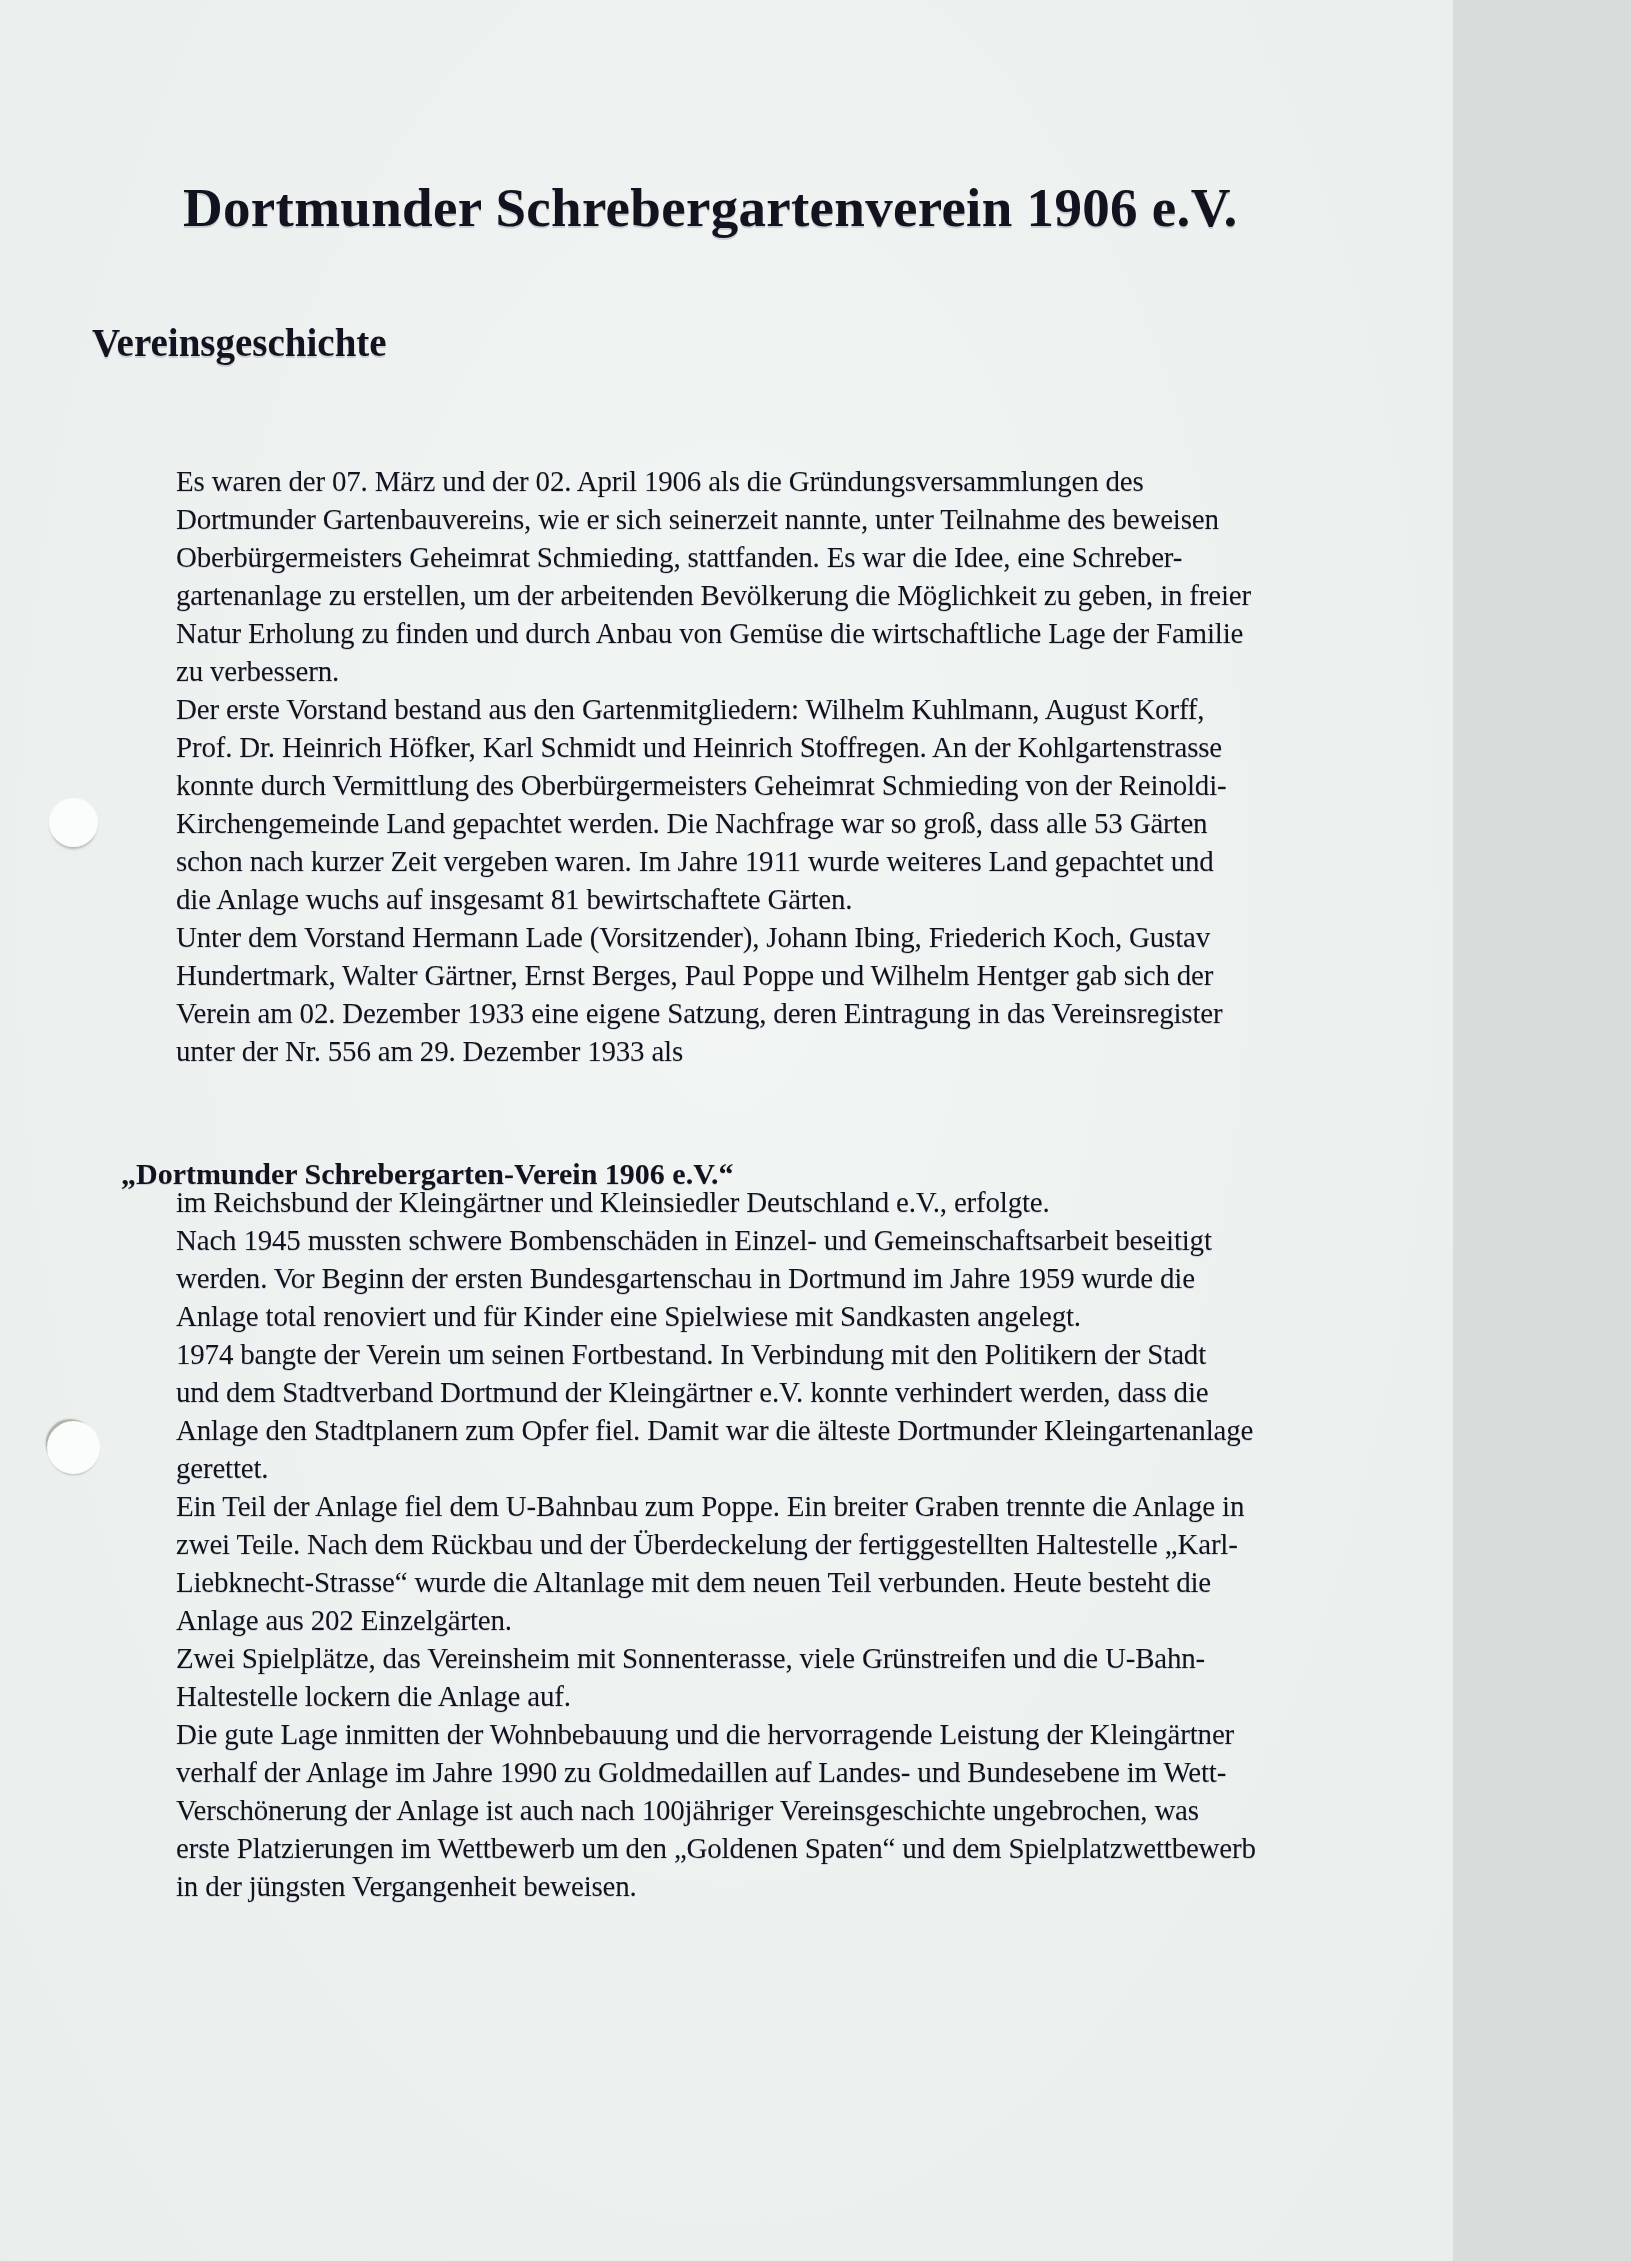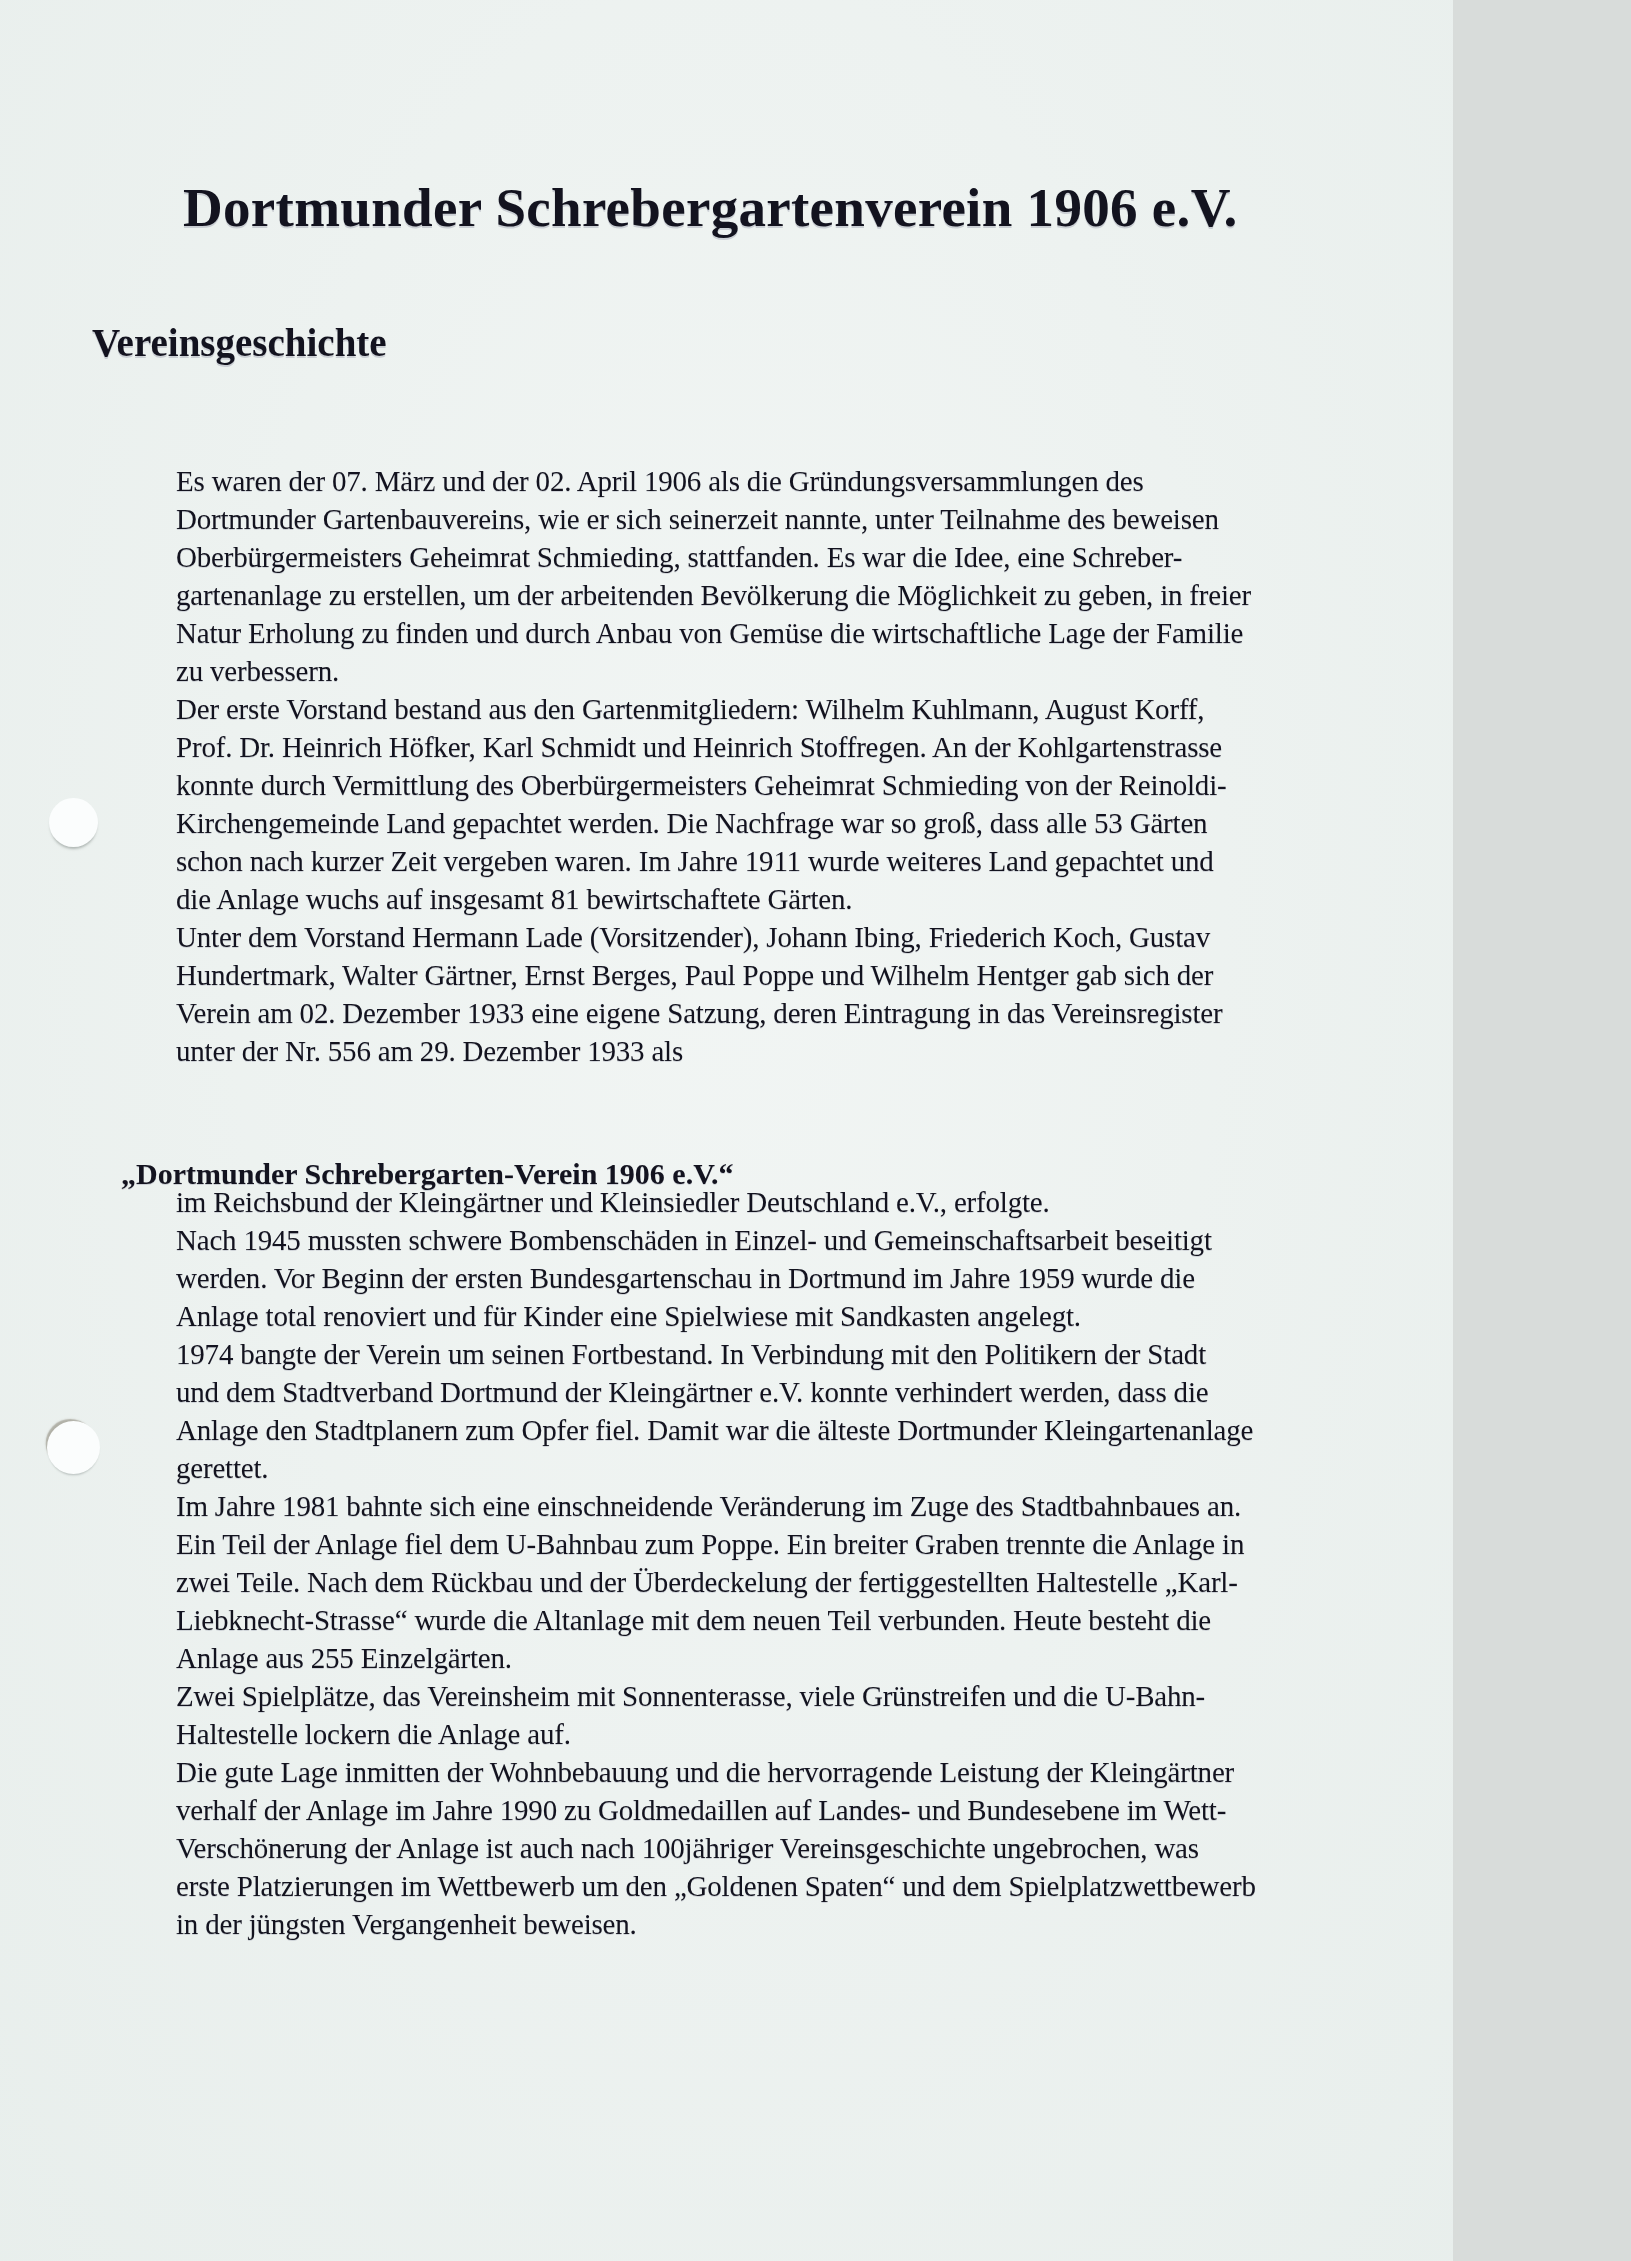--- a/index.html
+++ b/index.html
@@ -120,25 +120,24 @@
 
   <div class="body-block block-2">
       <div class="line">im Reichsbund der Kleingärtner und Kleinsiedler Deutschland e.V., erfolgte.</div>
       <div class="line">Nach 1945 mussten schwere Bombenschäden in Einzel- und Gemeinschaftsarbeit beseitigt</div>
       <div class="line">werden. Vor Beginn der ersten Bundesgartenschau in Dortmund im Jahre 1959 wurde die</div>
       <div class="line">Anlage total renoviert und für Kinder eine Spielwiese mit Sandkasten angelegt.</div>
       <div class="line">1974 bangte der Verein um seinen Fortbestand. In Verbindung mit den Politikern der Stadt</div>
       <div class="line">und dem Stadtverband Dortmund der Kleingärtner e.V. konnte verhindert werden, dass die</div>
       <div class="line">Anlage den Stadtplanern zum Opfer fiel. Damit war die älteste Dortmunder Kleingartenanlage</div>
       <div class="line">gerettet.</div>
-      <div class="line">Im Jahre 1981 bahnte sich eine einschneidende Veränderung im Zuge des Stadtbahnbaues an.</div>
       <div class="line">Ein Teil der Anlage fiel dem U-Bahnbau zum Poppe. Ein breiter Graben trennte die Anlage in</div>
       <div class="line">zwei Teile. Nach dem Rückbau und der Überdeckelung der fertiggestellten Haltestelle „Karl-</div>
       <div class="line">Liebknecht-Strasse“ wurde die Altanlage mit dem neuen Teil verbunden. Heute besteht die</div>
-      <div class="line">Anlage aus 255 Einzelgärten.</div>
+      <div class="line">Anlage aus 202 Einzelgärten.</div>
       <div class="line">Zwei Spielplätze, das Vereinsheim mit Sonnenterasse, viele Grünstreifen und die U-Bahn-</div>
       <div class="line">Haltestelle lockern die Anlage auf.</div>
       <div class="line">Die gute Lage inmitten der Wohnbebauung und die hervorragende Leistung der Kleingärtner</div>
       <div class="line">verhalf der Anlage im Jahre 1990 zu Goldmedaillen auf Landes- und Bundesebene im Wett-</div>
       <div class="line">Verschönerung der Anlage ist auch nach 100jähriger Vereinsgeschichte ungebrochen, was</div>
       <div class="line">erste Platzierungen im Wettbewerb um den „Goldenen Spaten“ und dem Spielplatzwettbewerb</div>
       <div class="line">in der jüngsten Vergangenheit beweisen.</div>
     </div>
 
 </div>

